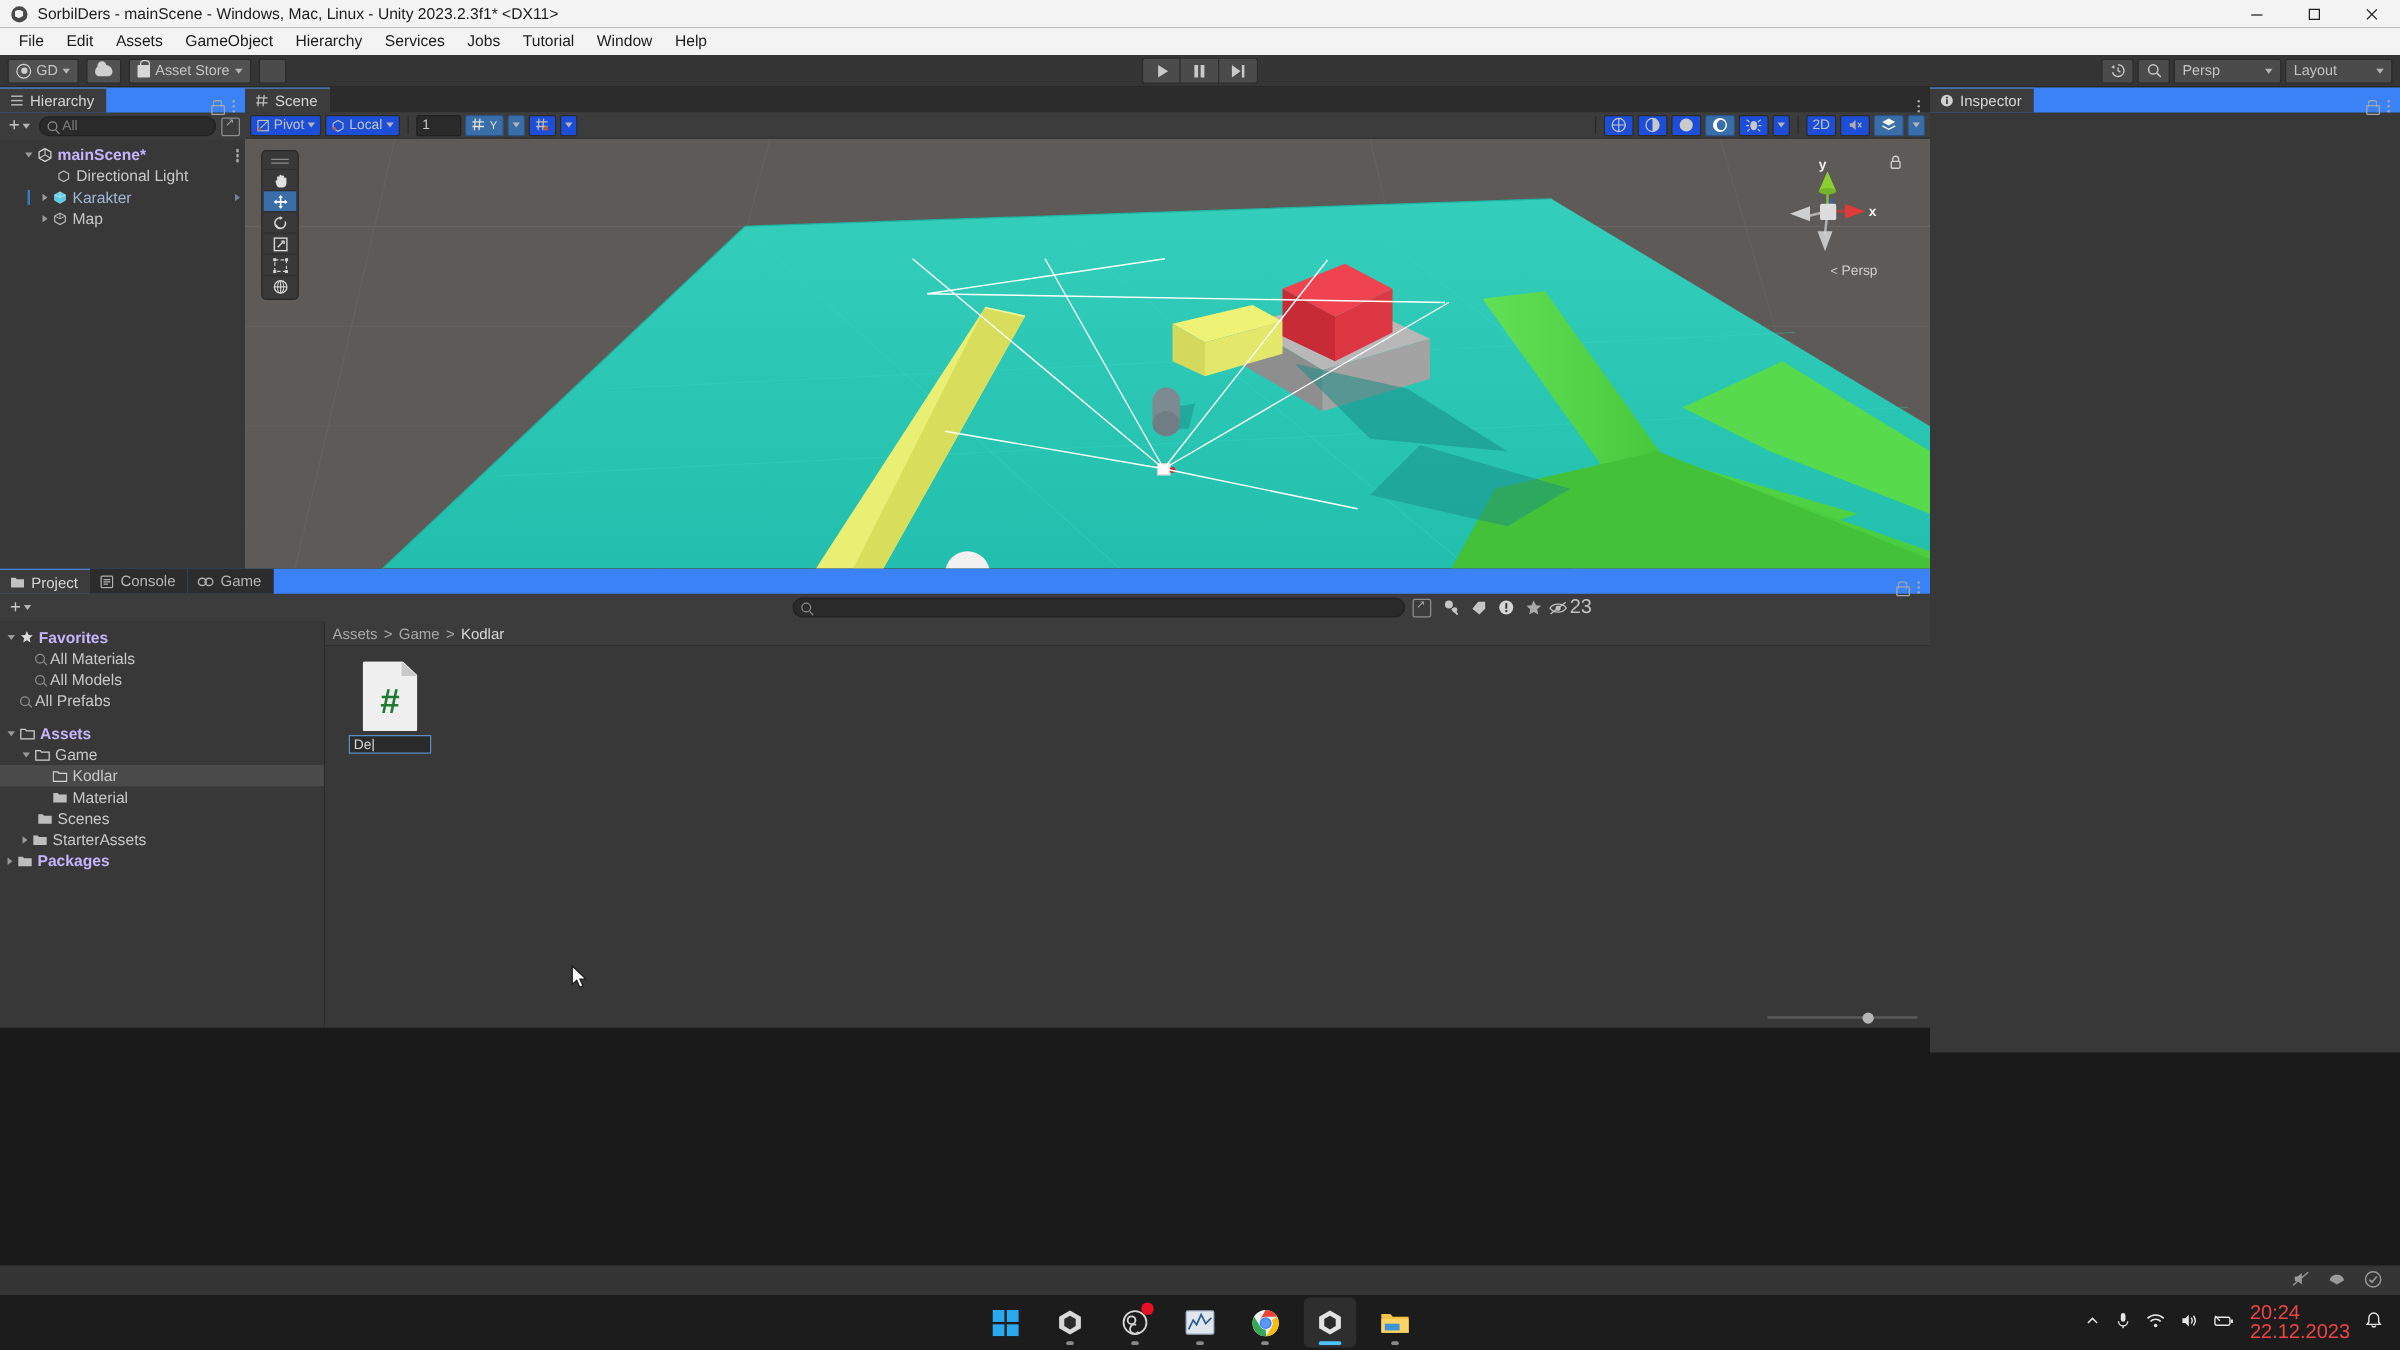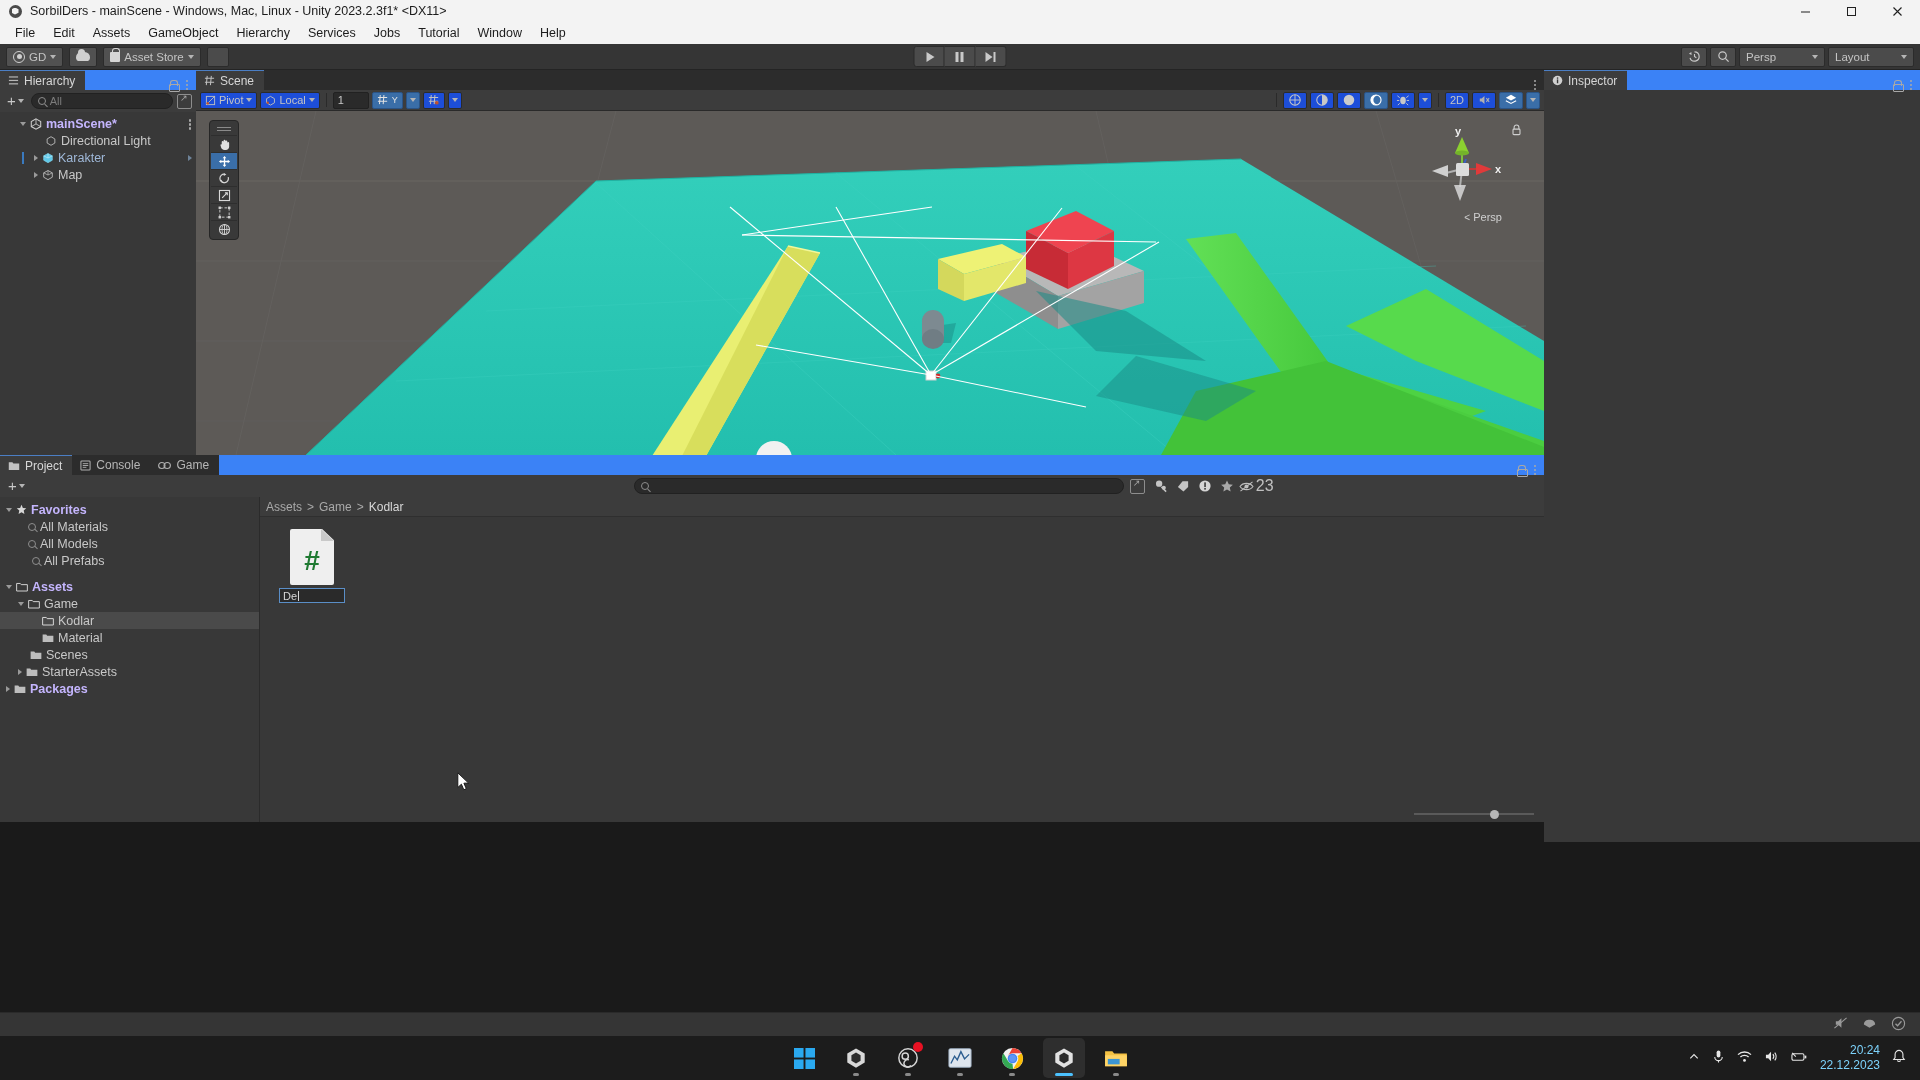--- a/index.html
+++ b/index.html
@@ -232,21 +232,21 @@
     position: absolute; bottom: 0; left: 0; width: 1920px; height: 44px;
     background: #1c1c1c; display: flex; align-items: center;
   }
   .tb-center { position: absolute; left: 50%; transform: translateX(-50%); display: flex; gap: 10px; align-items: center; }
   .tbapp { width: 42px; height: 40px; display: flex; align-items: center; justify-content: center; position: relative; border-radius: 5px; }
   .tbapp.active { background: #2e2e2e; }
   .tbapp .dot { position: absolute; bottom: 2px; left: 50%; transform: translateX(-50%); width: 6px; height: 3px; border-radius: 2px; background: #8a8a8a; }
   .tbapp.active .dot { width: 18px; background: #4cc2ff; }
   .badge { position: absolute; top: 4px; right: 6px; width: 10px; height: 10px; border-radius: 50%; background: #e81123; }
   .tray { position: absolute; right: 0; display: flex; align-items: center; gap: 12px; padding-right: 14px; height: 44px; color: #e6e6e6; }
-  .clock { font-size: 12px; line-height: 15px; text-align: right; color: #7dd3fc; }
+  .clock { font-size: 16px; line-height: 15px; color: #ef4444; }
 </style>
 </head>
 <body>
 
 <div class="app">
 
   <div class="titlebar">
     <div class="tb-icon">
         <div class="unity-logo-sm"></div>
       </div>
@@ -766,21 +766,21 @@
           <span class="bold">Favorites</span>
         </div>
         <div class="f-row" style="height:17px;padding-left:28px;">
           <span class="mag"></span>
           <span>All Materials</span>
         </div>
         <div class="f-row" style="height:17px;padding-left:28px;">
           <span class="mag"></span>
           <span>All Models</span>
         </div>
-        <div class="f-row" style="height:17px;padding-left:32px;">
+        <div class="f-row" style="height:17px;padding-left:16px;">
           <span class="mag"></span>
           <span>All Prefabs</span>
         </div>
         <div style="height:9px;"></div>
         <div class="f-row" style="height:17px;padding-left:6px;">
           <span class="tri-d"></span>
           <svg class="folder-ic" viewBox="0 0 13 11">
               <path d="M0.6 1.6 h4 l1 1.3 h6.8 v7 H0.6 Z" fill="none" stroke="#cfcfcf" stroke-width="1.1"></path>
             </svg>
           <span class="bold">Assets</span>

